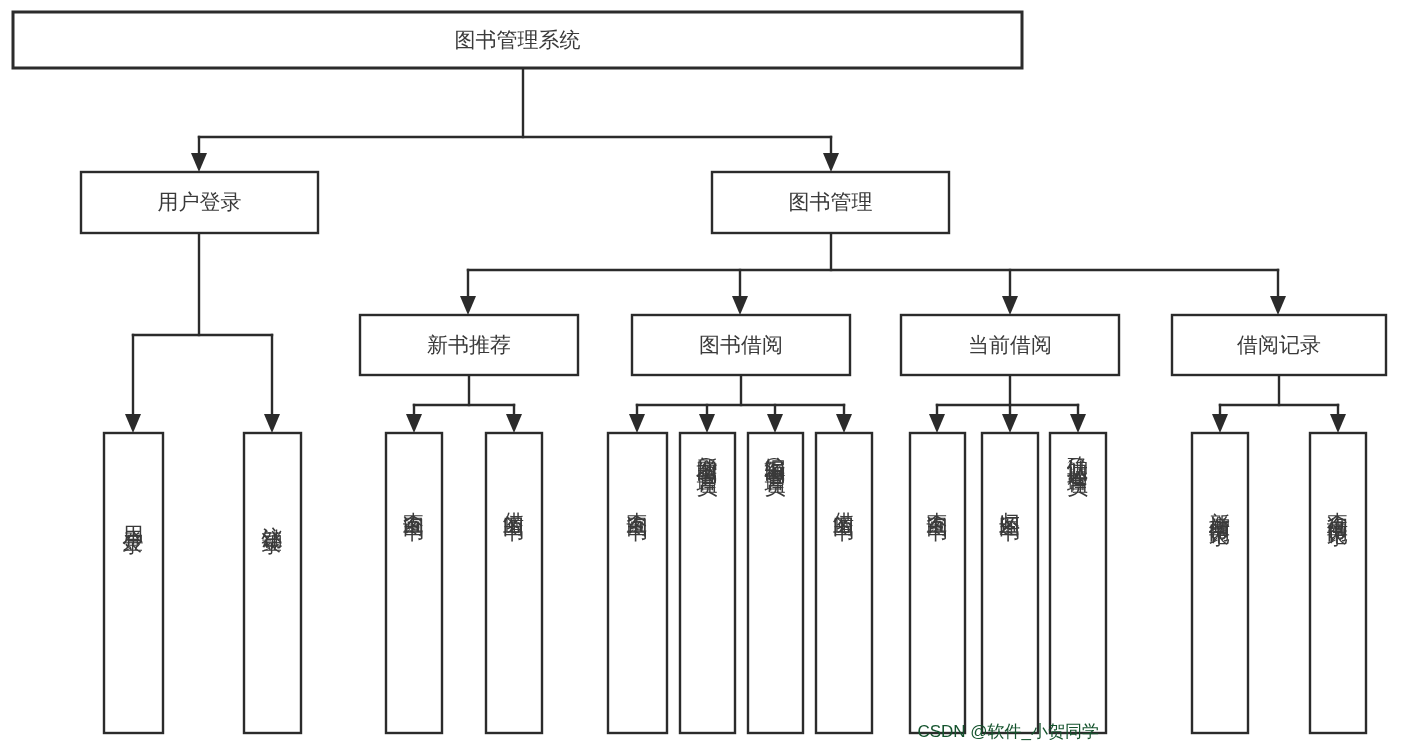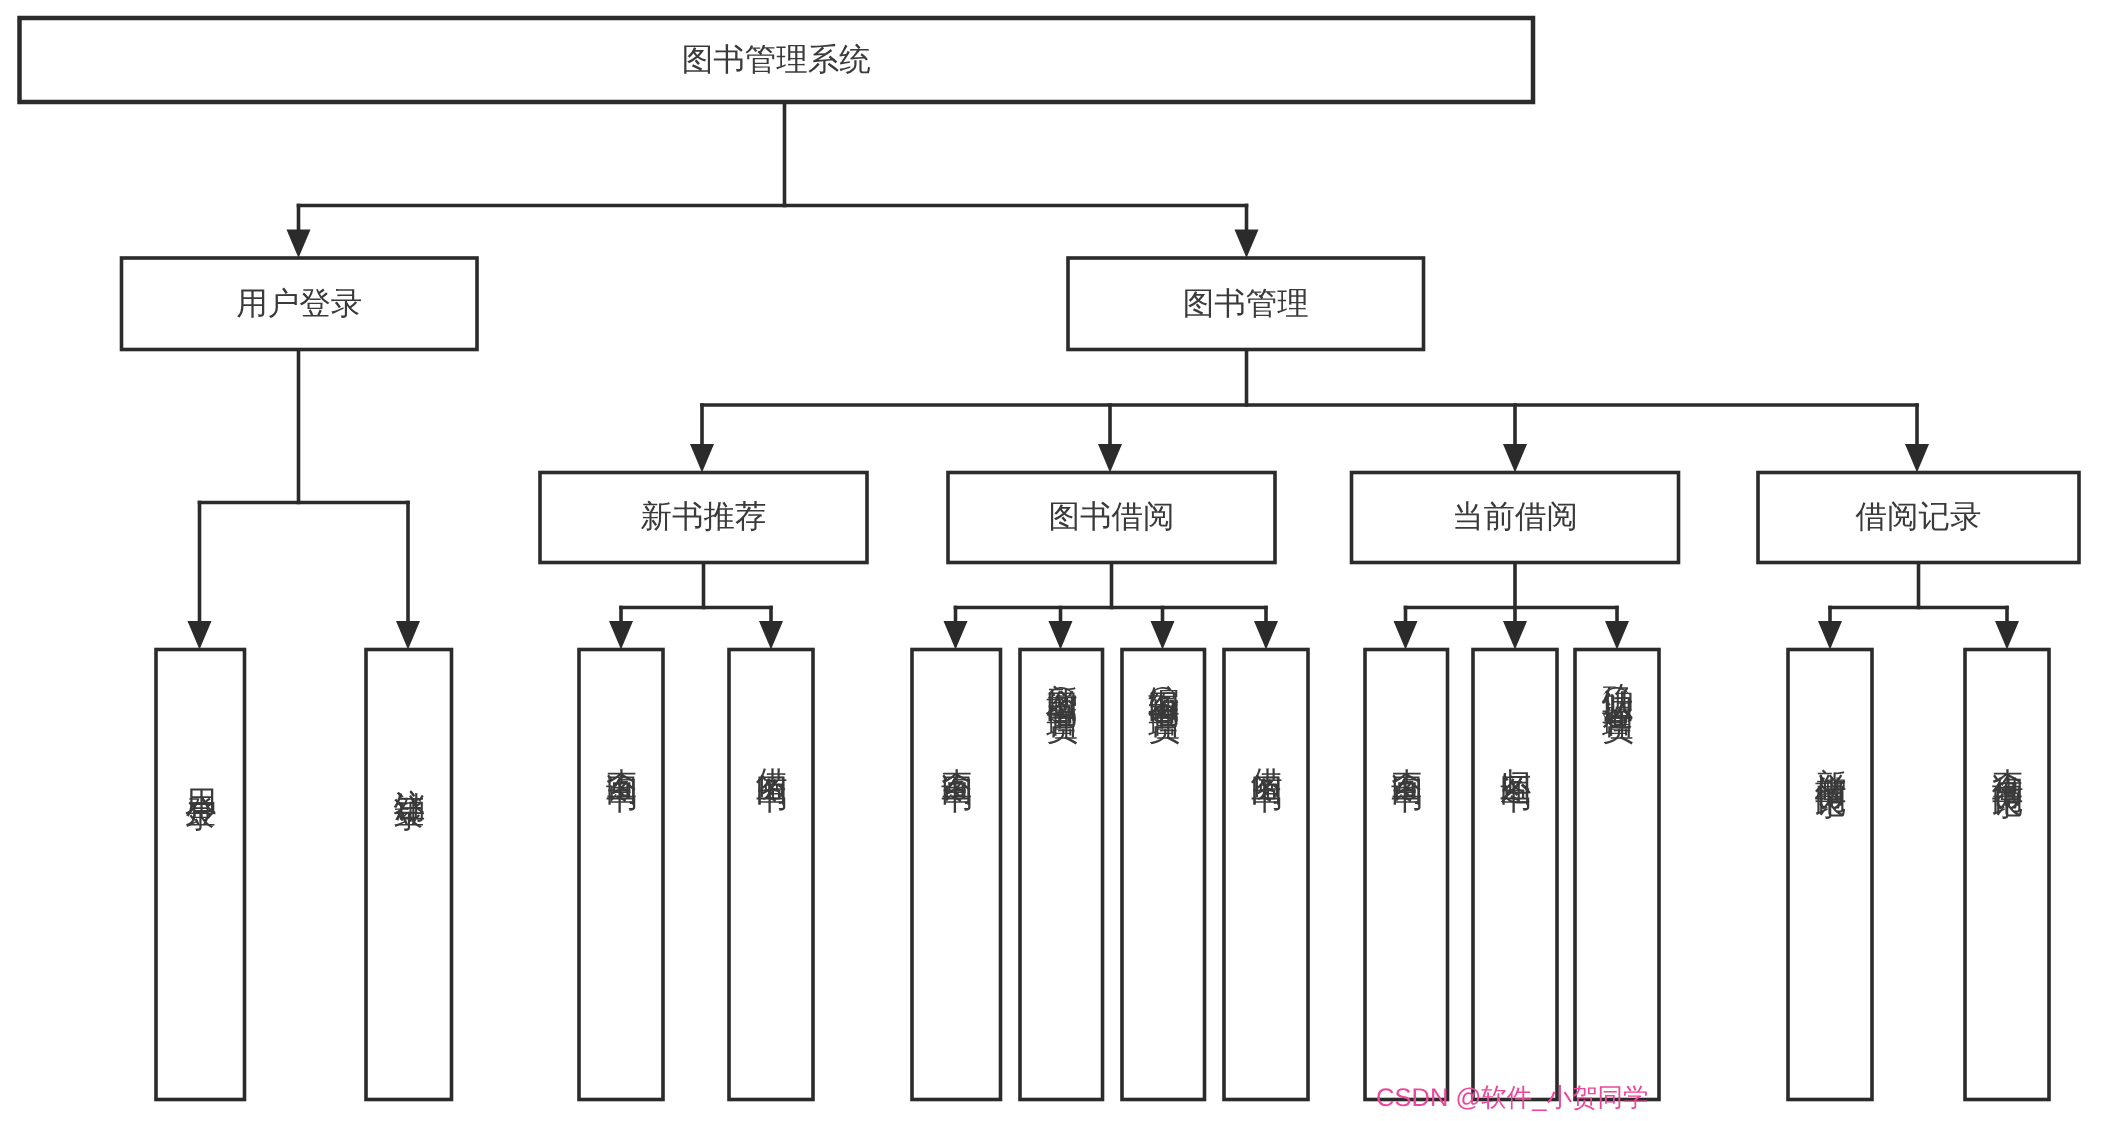--- a/index.html
+++ b/index.html
@@ -35,21 +35,21 @@
     font-family:"Liberation Sans","DejaVu Sans",sans-serif;
     font-size:21px;
     letter-spacing:3px;
     line-height:1;
     white-space:nowrap;
     pointer-events:none;
   }
   .watermark{
     position:absolute;
     right:12px;bottom:4px;
-    color:#ec4899;
+    color:#14532d;
     font-size:17px;
     font-family:"Liberation Sans","DejaVu Sans",sans-serif;
     white-space:nowrap;
   }
 </style>
 </head>
 <body>
 
 <div id="diagram-root">
 

